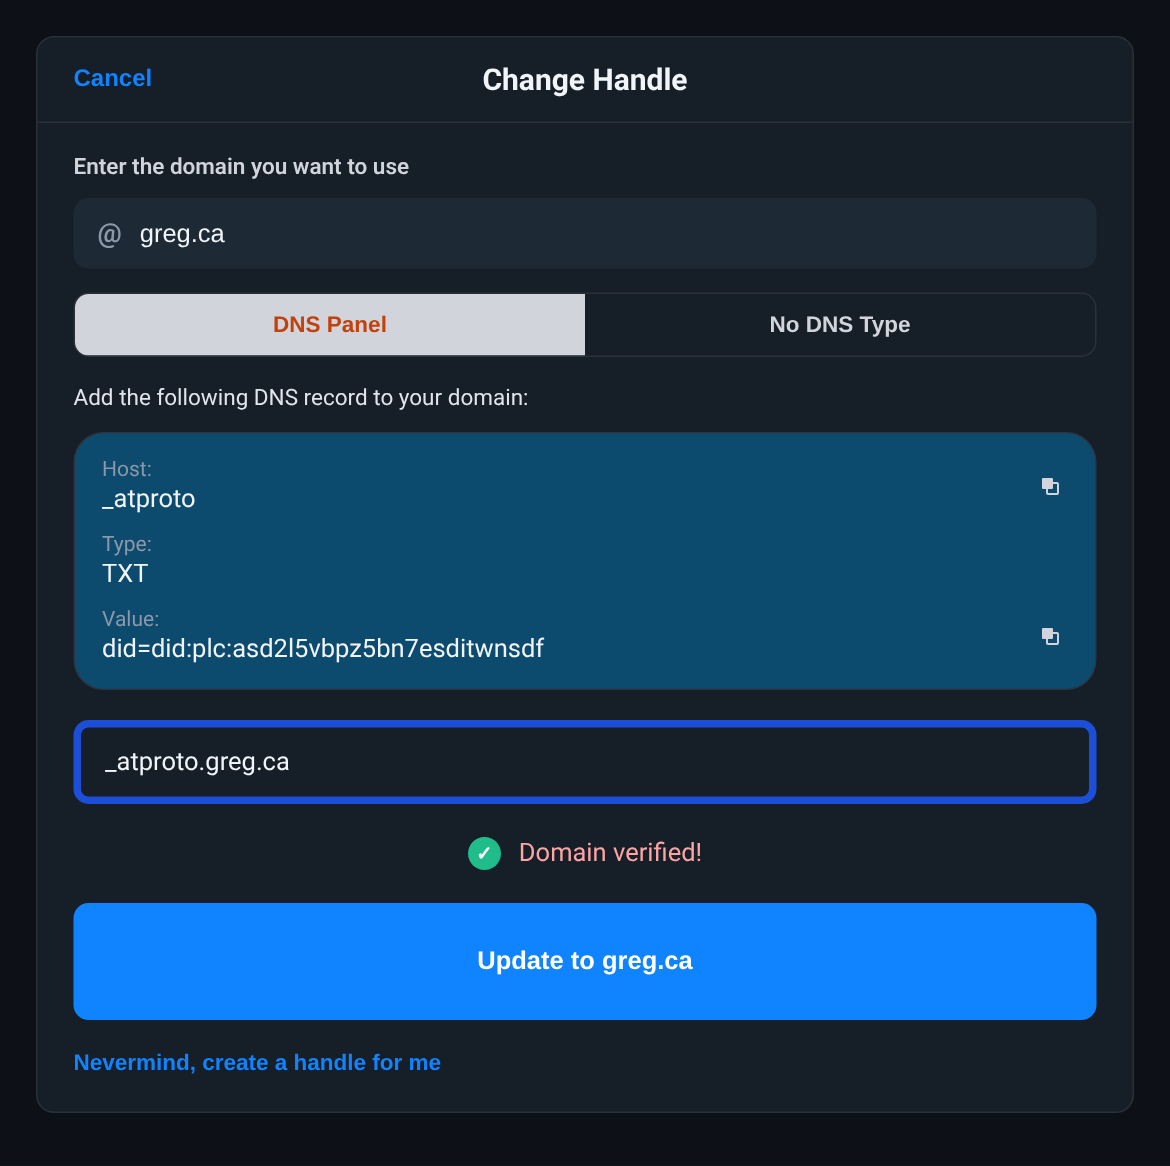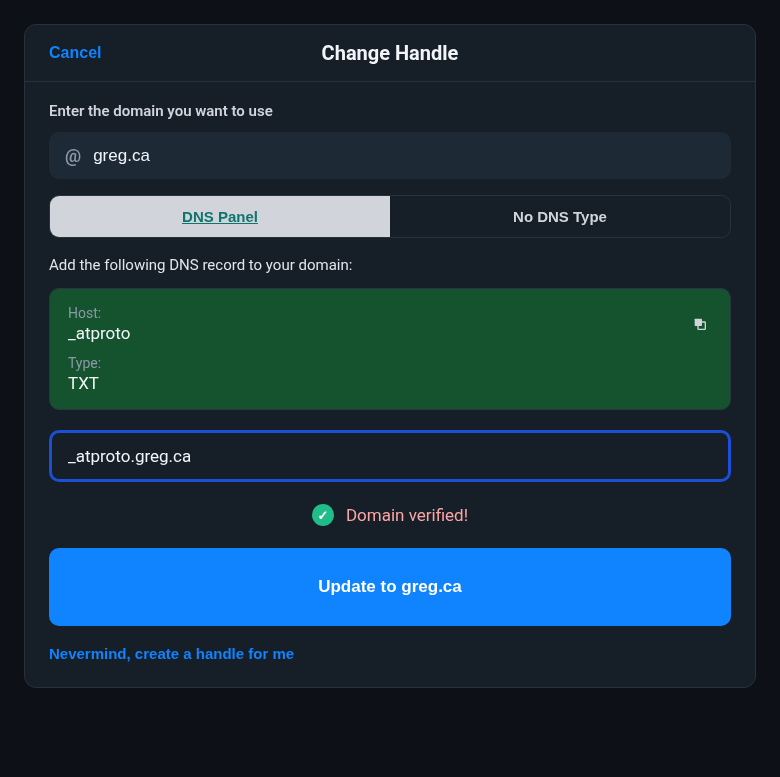--- a/index.html
+++ b/index.html
@@ -88,32 +88,31 @@
       text-align: center;
       font-size: 15px;
       font-weight: 700;
       cursor: pointer;
       background: transparent;
       border: none;
       color: #d1d5db;
     }
     .tab.active {
       background: #d1d5db;
-      color: #0f766e;
-      text-decoration: underline;
+      color: #c2410c;
     }
     .instruction {
       color: #e1e5eb;
       font-size: 15px;
       margin-bottom: 14px;
     }
     .dns-box {
-      background: #14532d;
+      background: #0c4a6e;
       border: 1px solid #2a3644;
-      border-radius: 10px;
+      border-radius: 20px;
       padding: 16px 18px;
       margin-bottom: 20px;
     }
     .dns-row {
       position: relative;
       margin-bottom: 12px;
     }
     .dns-row:last-child {
       margin-bottom: 0;
     }
@@ -137,21 +136,21 @@
       color: #d1d5db;
       padding: 4px;
     }
     .copy-icon {
       width: 16px;
       height: 16px;
       display: block;
     }
     .record-result {
       background: transparent;
-      border: 3px solid #1d4ed8;
+      border: 5px solid #1d4ed8;
       border-radius: 10px;
       padding: 13px 16px;
       color: #f1f5f9;
       font-size: 17px;
       margin-bottom: 22px;
     }
     .verified-row {
       display: flex;
       align-items: center;
       justify-content: center;
@@ -228,20 +227,30 @@
           <svg class="copy-icon" viewBox="0 0 24 24" fill="currentColor">
             <rect x="9" y="9" width="11" height="11" rx="1" fill="none" stroke="currentColor" stroke-width="2"></rect>
             <rect x="4" y="4" width="11" height="11" rx="1" fill="currentColor"></rect>
           </svg>
         </button>
       </div>
       <div class="dns-row">
         <div class="dns-label">Type:</div>
         <div class="dns-value">TXT</div>
       </div>
+      <div class="dns-row">
+        <div class="dns-label">Value:</div>
+        <div class="dns-value">did=did:plc:asd2l5vbpz5bn7esditwnsdf</div>
+        <button class="copy-btn">
+          <svg class="copy-icon" viewBox="0 0 24 24" fill="currentColor">
+            <rect x="9" y="9" width="11" height="11" rx="1" fill="none" stroke="currentColor" stroke-width="2"></rect>
+            <rect x="4" y="4" width="11" height="11" rx="1" fill="currentColor"></rect>
+          </svg>
+        </button>
+      </div>
     </div>
 
     <div class="record-result">_atproto.greg.ca</div>
 
     <div class="verified-row">
       <div class="check-circle">
         <span class="check-mark">✓</span>
       </div>
       <span class="verified-text">Domain verified!</span>
     </div>

